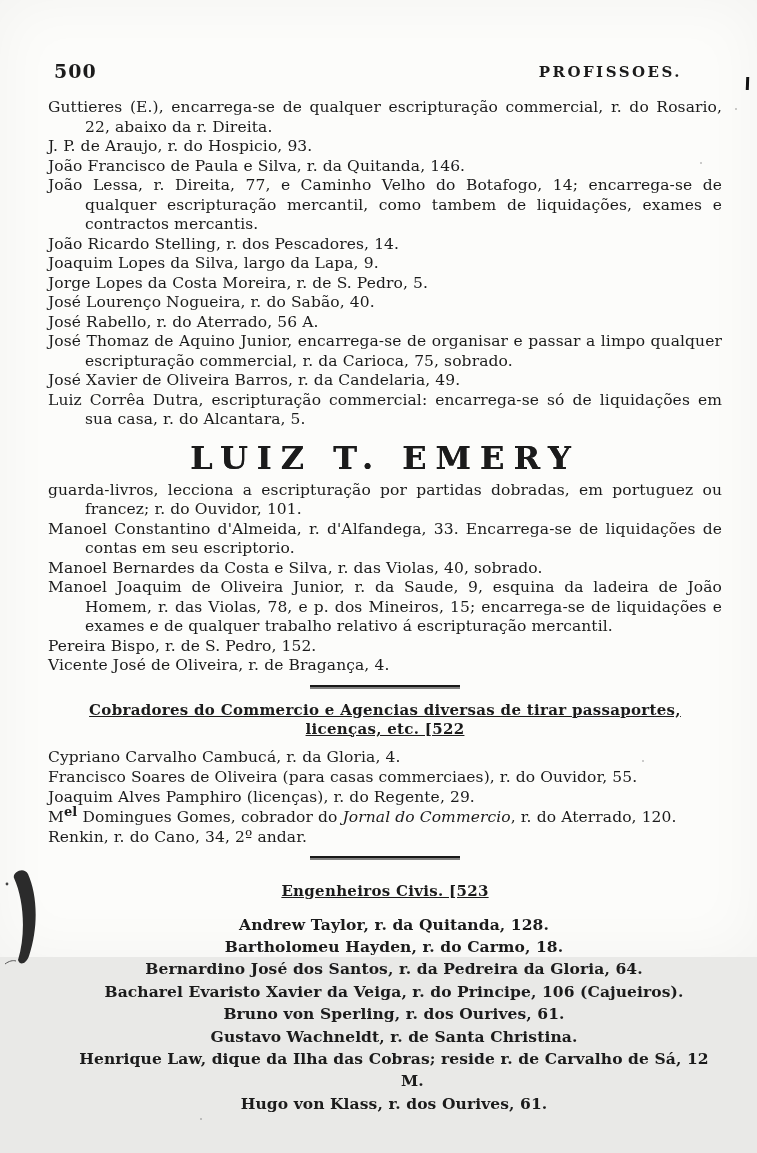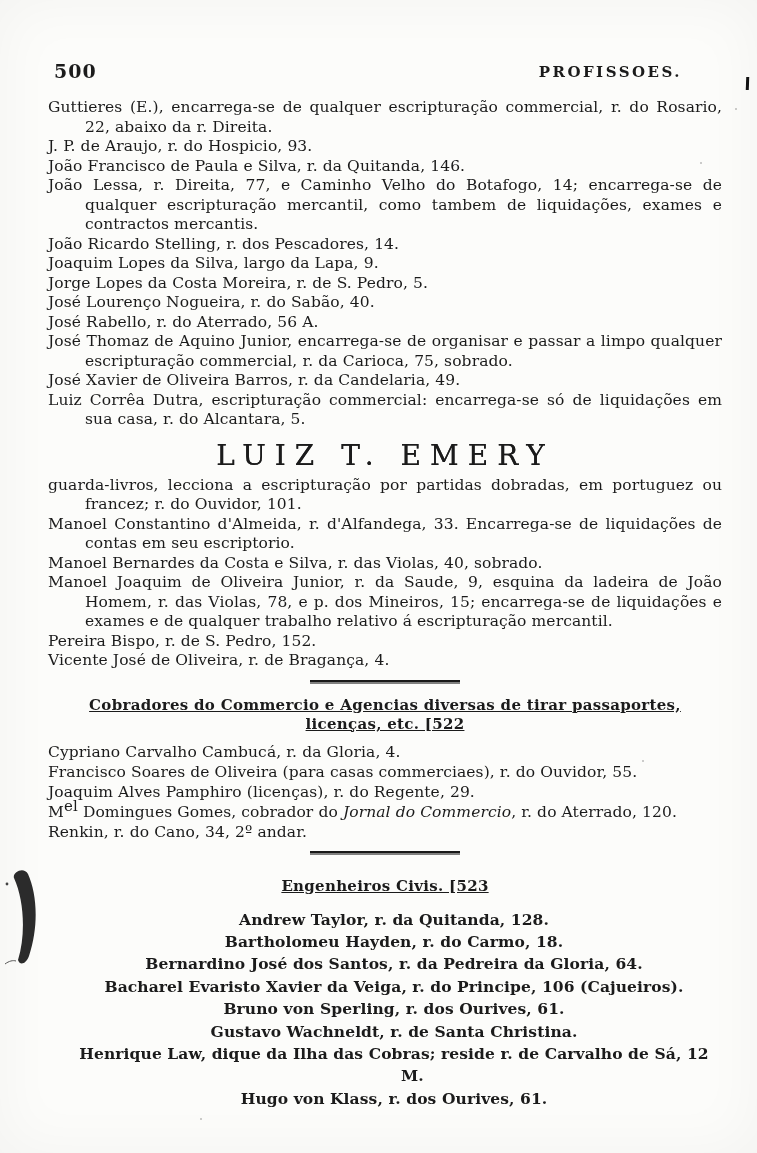--- a/index.html
+++ b/index.html
@@ -2,53 +2,53 @@
 <html><head>
 <meta charset="utf-8">
 <style>
   html,body { margin:0; padding:0; }
   body {
     width:757px; height:1153px; overflow:hidden;
     background:#e9e9e7;
     font-family:"DejaVu Serif","Liberation Serif",serif;
   }
   .page {
-    position:relative; width:757px; height:1153px;
+    position:relative; width:757px; height:957px;
     background:#fcfcfa; color:#1b1b1b;
     box-shadow:inset 0 0 60px rgba(0,0,0,0.04);
   }
   .content { position:absolute; left:48px; top:58px; width:674px; }
 
   .page-head { position:relative; height:30px; margin-bottom:10px; }
   .page-num  { position:absolute; left:6px; top:2px; font-size:19px; font-weight:700; letter-spacing:1px; }
   .page-title{ position:absolute; left:0; right:40px; top:5px; text-align:right;
                font-size:15px; font-weight:700; letter-spacing:2.5px; }
 
   .entry {
     margin:0; font-size:15.5px; line-height:19.5px;
     padding-left:37px; text-indent:-37px;
     text-align:justify; letter-spacing:0.1px;
   }
   .emery-title {
     margin:9px 0 4px; text-align:center;
-    font-size:28px; font-weight:400; letter-spacing:9px;
+    font-size:32px; font-weight:700; letter-spacing:9px;
     text-shadow:0 0 0.6px #333;
   }
   .rule {
     width:150px; height:2px; background:#181818; border:0;
     margin:9px auto 4px; box-shadow:0 2px 0 rgba(25,25,25,0.55);
   }
   .sec-head { margin:14px 10px 8px; text-align:center; font-weight:700;
               font-size:15px; line-height:19px; letter-spacing:0.3px;text-decoration:underline; }
   .cob-list .entry { line-height:20px; }
   .eng-head { margin-top:24px; margin-bottom:13px; }
   .eng-list { margin-left:18px; }
   .eng-list .entry { line-height:22.4px; text-align:center;font-weight:bold; }
 
-  sup { font-size:15px; line-height:0; }
+  sup { font-size:13px; line-height:0;font-weight:bold; }
   .ink-blot { position:absolute; left:2px; top:868px; }
   .edge-tick { position:absolute; right:8px; top:77px; width:3px; height:13px;
                background:#121212; transform:rotate(2deg); }
   .speck { position:absolute; width:2px; height:2px; background:rgba(20,20,20,0.28); border-radius:50%; }
 </style>
 </head>
 <body>
 
 <div class="page">
 

